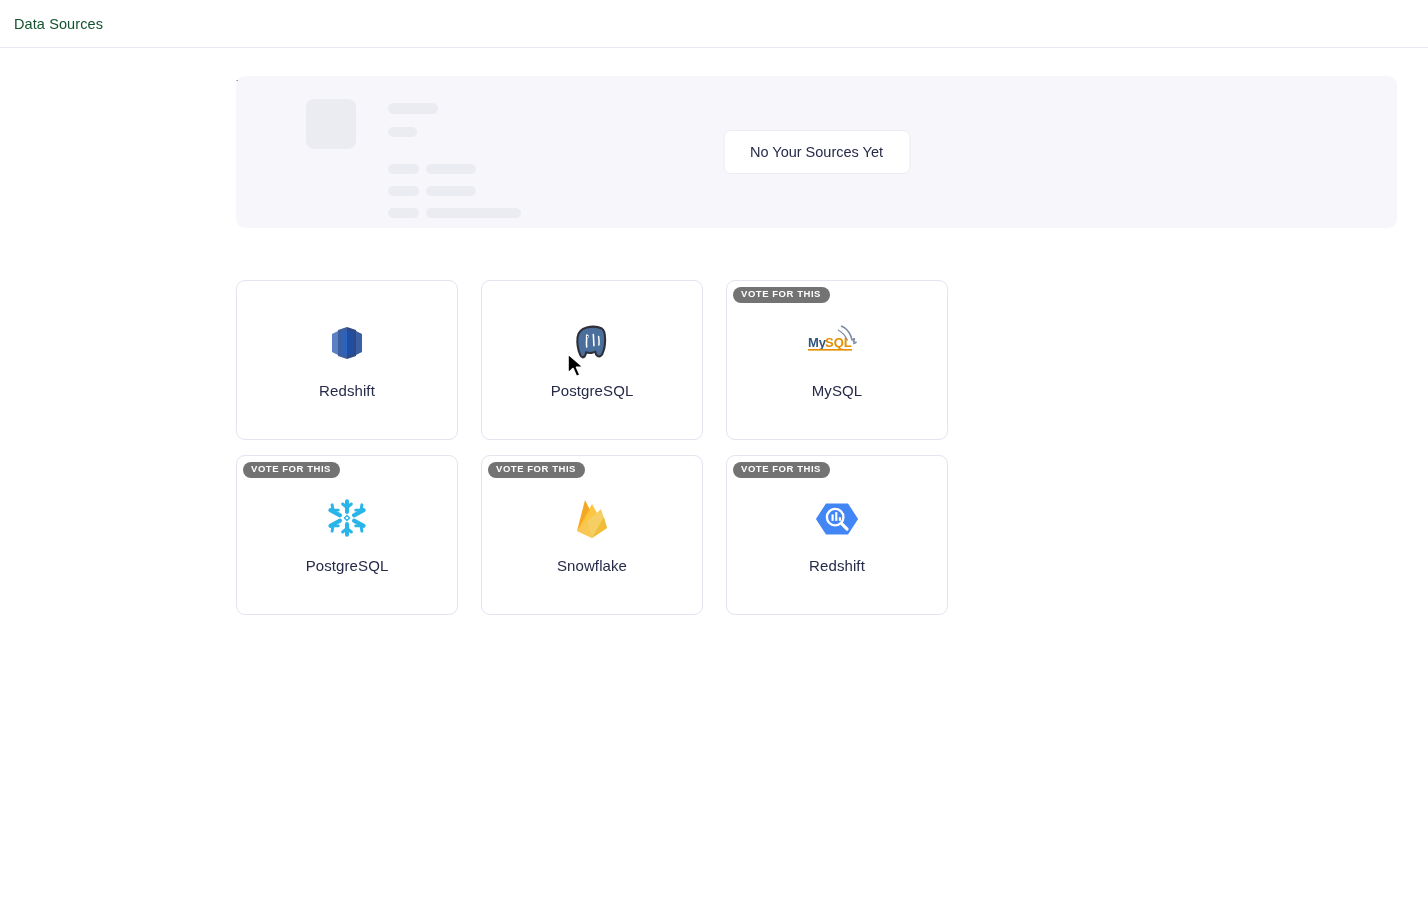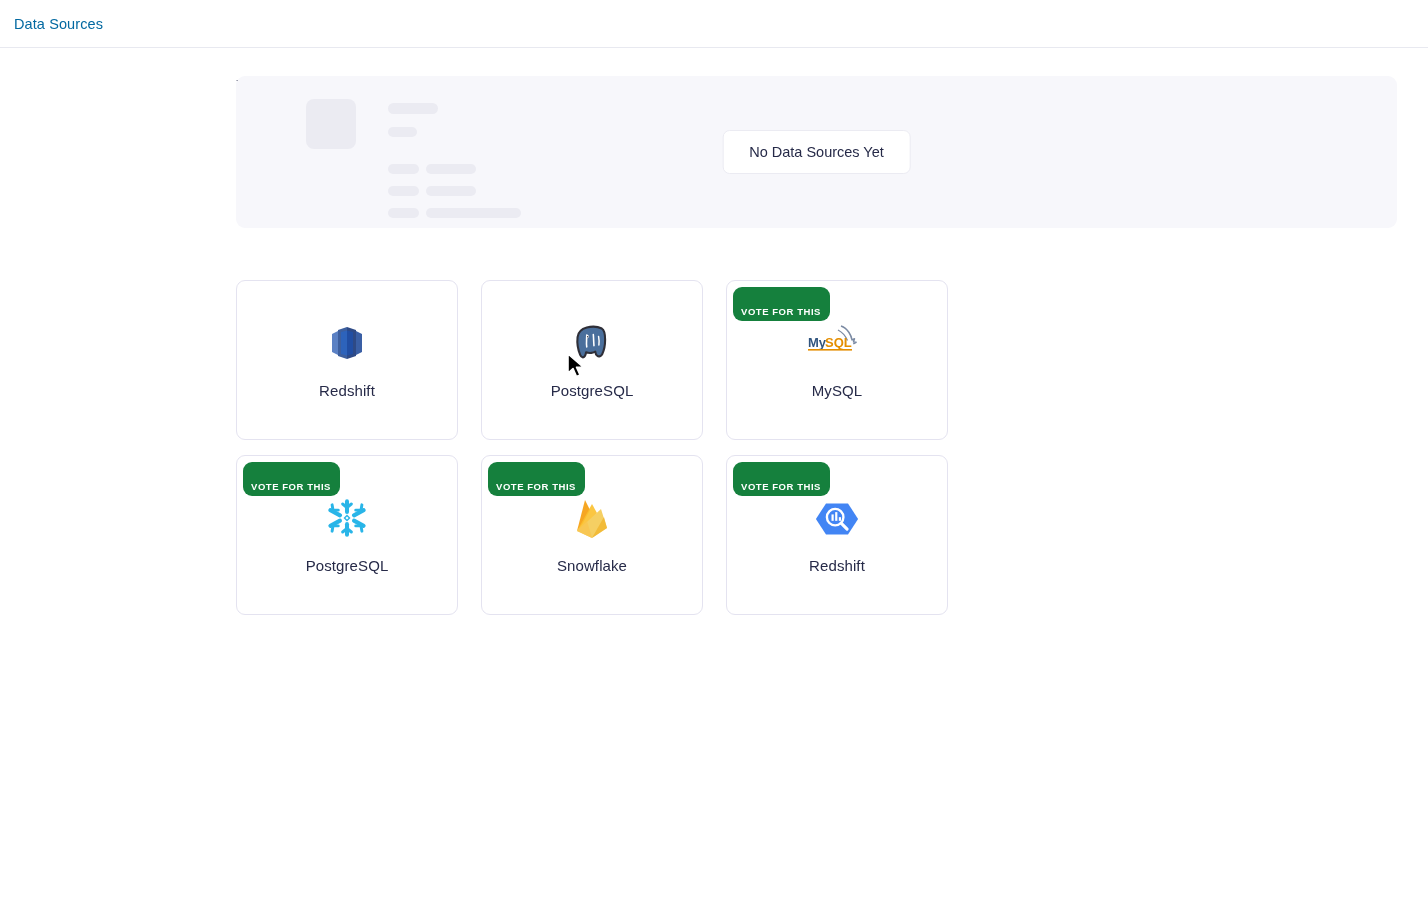--- a/index.html
+++ b/index.html
@@ -16,21 +16,21 @@
   
   .page-header {
     height: 48px;
     border-bottom: 1px solid #e8e9f0;
     display: flex;
     align-items: center;
     padding: 0 0 0 14px;
   }
   .page-title {
     font-size: 14.5px;
-    color: #0369a1;
+    color: #14532d;
     letter-spacing: 0.1px;
     text-align: right;
   }
 
   
   .content {
     padding: 28px 31px 0 0;
   }
 
   .section {
@@ -126,26 +126,26 @@
   .card-label {
     font-size: 15px;
     color: #262a48;
     letter-spacing: 0.1px;
   }
 
   .vote-badge {
     position: absolute;
     left: 6px;
     top: 6px;
-    background: #15803d;
+    background: #737373;
     color: #ffffff;
     font-size: 9.5px;
     font-weight: bold;
     letter-spacing: 0.55px;
-    padding: 20px 9px 3px 8px;
+    padding: 2px 9px 3px 8px;
     border-radius: 9px;
     line-height: 1.15;
   }
 
   
   .cursor-arrow {
     position: absolute;
     pointer-events: none;
     z-index: 40;
   }
@@ -172,21 +172,21 @@
         <div class="skeleton sk-avatar"></div>
         <div class="skeleton sk-line-1"></div>
         <div class="skeleton sk-line-2"></div>
         <div class="skeleton sk-r1-a"></div>
         <div class="skeleton sk-r1-b"></div>
         <div class="skeleton sk-r2-a"></div>
         <div class="skeleton sk-r2-b"></div>
         <div class="skeleton sk-r3-a"></div>
         <div class="skeleton sk-r3-b"></div>
 
-        <div class="empty-badge">No Data Sources Yet</div>
+        <div class="empty-badge">No Your Sources Yet</div>
       </div>
     </div>
   </div>
 
   <div class="section">
     <div class="section-aside">
       <div class="section-aside-inner">
         <div class="section-heading">Add a Data Source</div>
         <div class="section-desc">Choose a database type from this list and add your credentials to start querying it with SQL.</div>
       </div>

